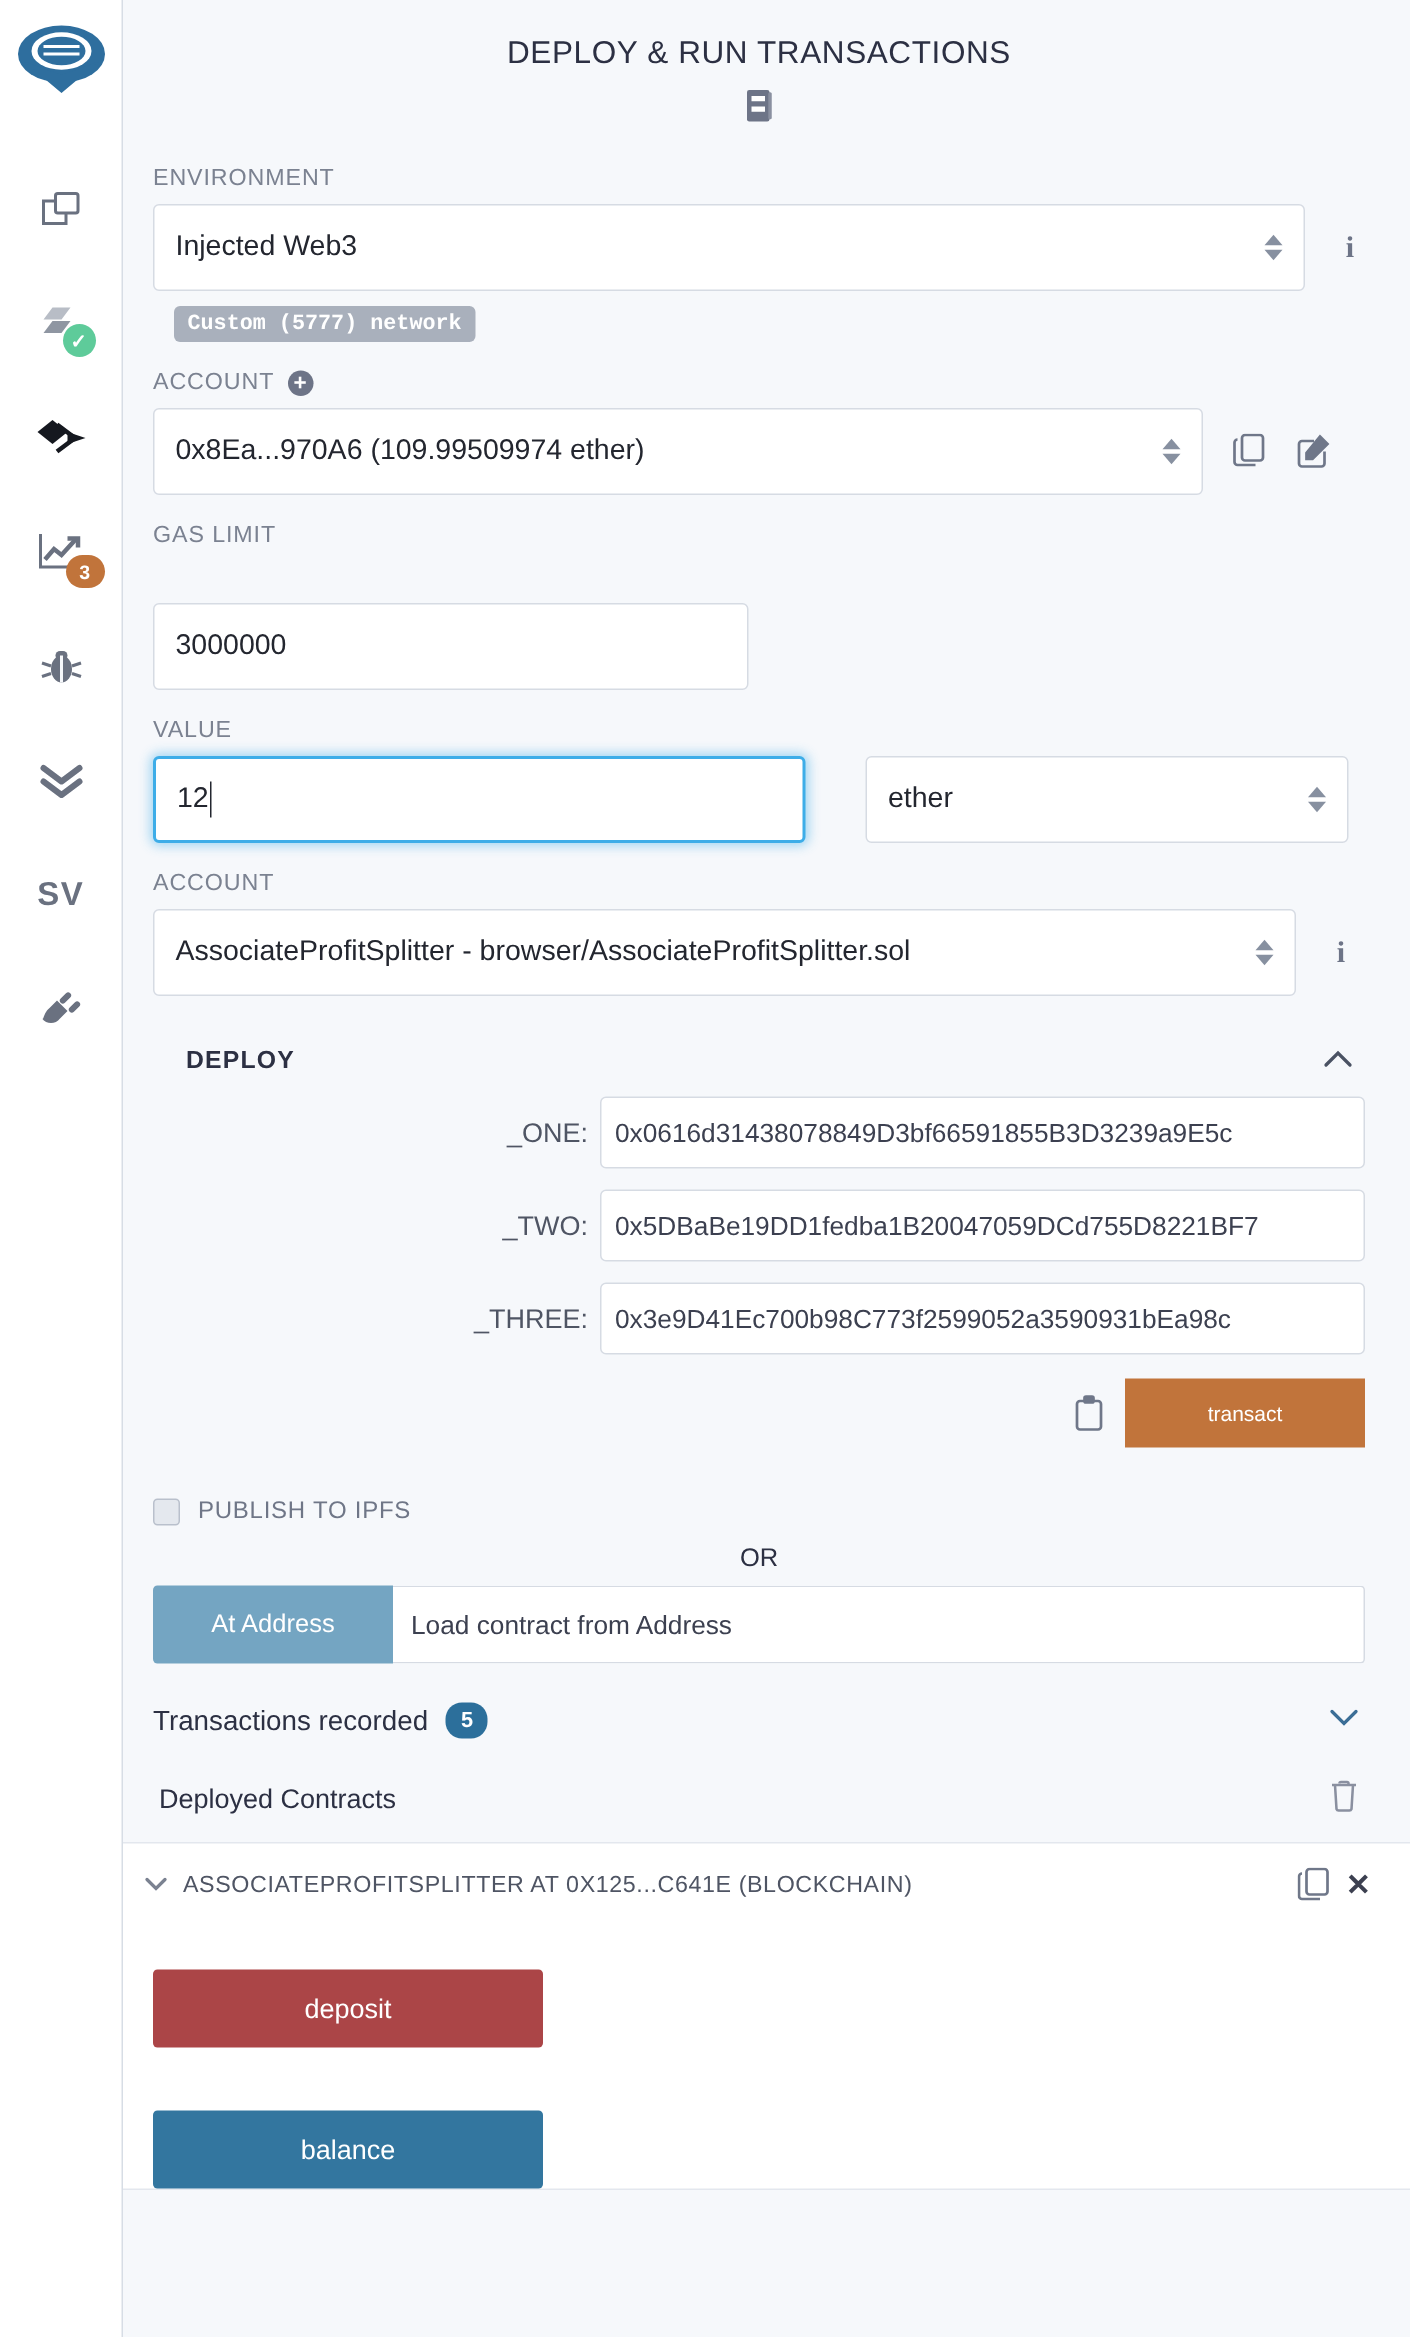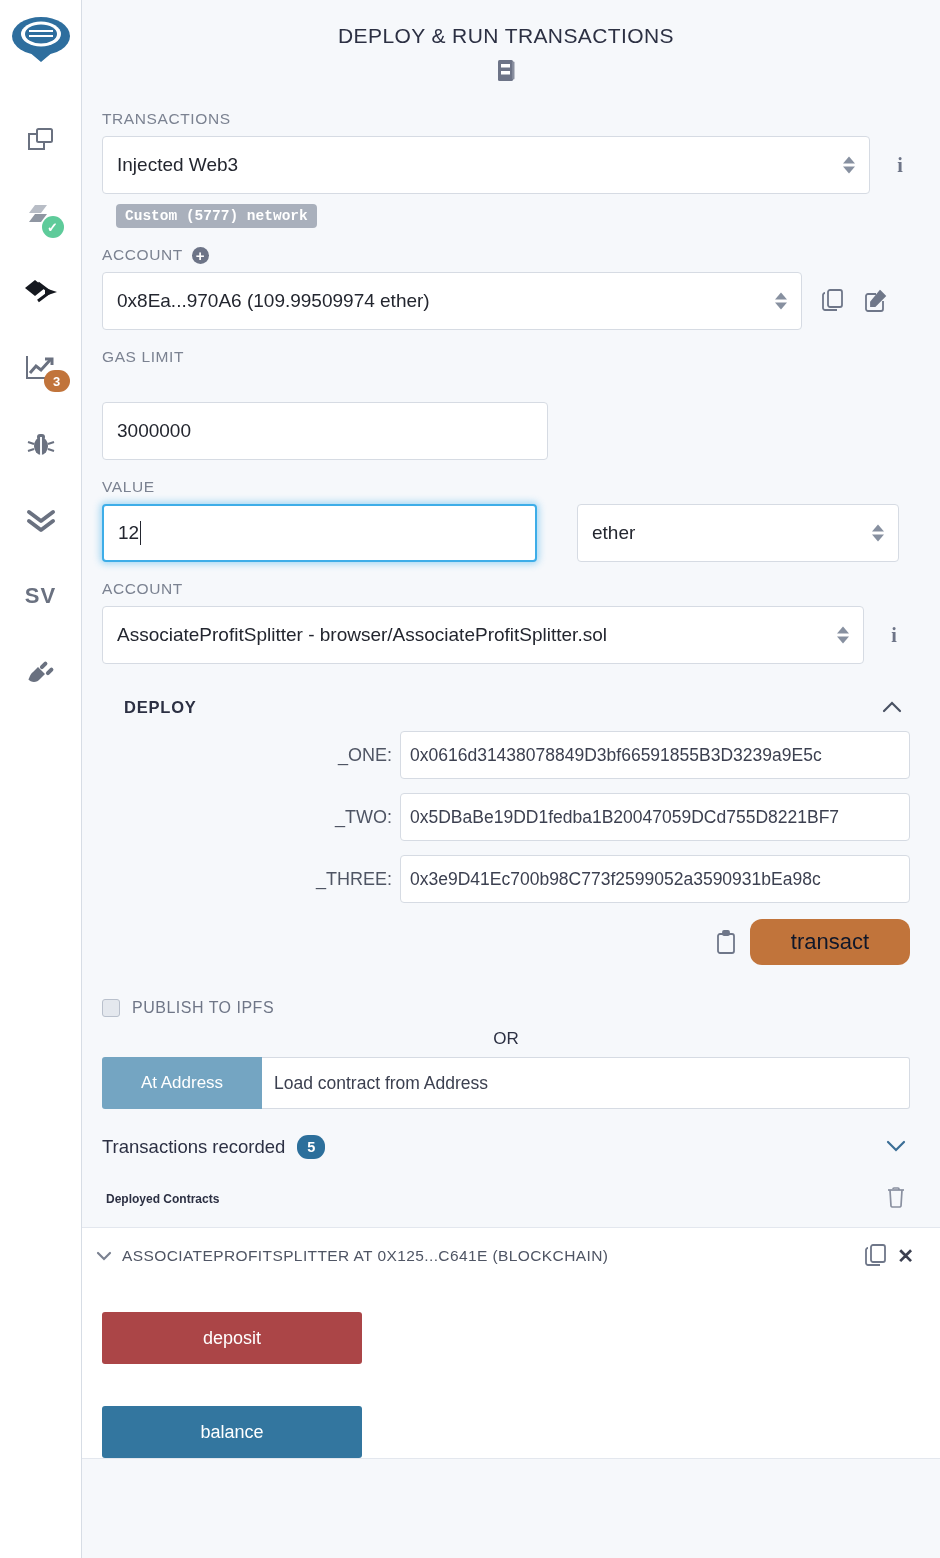--- a/index.html
+++ b/index.html
@@ -132,24 +132,24 @@
   .arg-input {
     width: 510px; height: 48px;
     background: #fff; border: 1px solid #d6dbe3; border-radius: 4px;
     display: flex; align-items: center; padding: 0 9px;
     font-size: 17.5px; color: #3c4050;
     white-space: nowrap; overflow: hidden;
   }
 
   .transact-row { display: flex; align-items: center; justify-content: flex-end; gap: 14px; margin-top: 16px; }
   .btn-transact {
-    background: #c1743b; color: #0f172a;
-    border: none; border-radius: 12px;
+    background: #c1743b; color: #ffffff;
+    border: none; border-radius: 0;
     width: 160px; height: 46px;
-    font-size: 22px; font-family: "Liberation Sans", sans-serif;
+    font-size: 14px; font-family: "Liberation Sans", sans-serif;
     cursor: pointer;
   }
 
   .ipfs-row { display: flex; align-items: center; gap: 12px; margin-top: 34px; }
   .cbox { width: 18px; height: 18px; border: 1px solid #b9c0cc; border-radius: 3px; background: #e4e8ee; }
   .ipfs-label { font-size: 16px; color: #6f7687; letter-spacing: 0.5px; }
 
   .or { text-align: center; font-size: 17px; color: #2c3043; margin: 12px 0 8px 0; }
 
   .ataddr-row { display: flex; align-items: stretch; height: 52px; }
@@ -177,21 +177,21 @@
     background: #2c6f9b; color: #fff; border-radius: 11px;
     min-width: 28px; height: 24px; padding: 0 8px;
     display: flex; align-items: center; justify-content: center;
     font-size: 14.5px; font-weight: bold;
   }
 
   .depcontracts {
     display: flex; align-items: center; justify-content: space-between;
     margin-top: 26px; padding: 0 4px 0 4px;
   }
-  .depcontracts .t { font-size: 12px; color: #2c3043; font-weight: bold; }
+  .depcontracts .t { font-size: 18px; color: #2c3043; }
 
   .instance {
     margin: 14px -30px 0 -20px;
     background: #fff;
     border-top: 1px solid #e3e7ee;
     border-bottom: 1px solid #e3e7ee;
     padding: 0 26px 0 14px;
   }
   .instance-head {
     display: flex; align-items: center; gap: 10px;
@@ -306,21 +306,21 @@
         <svg width="17" height="22" viewBox="0 0 17 22" fill="#6d7487">
           <rect x="0" y="0" width="15" height="21" rx="1.5"></rect>
           <rect x="3" y="4" width="9" height="3.5" fill="#ffffff"></rect>
           <rect x="3" y="11" width="9" height="3.5" fill="#ffffff"></rect>
           <rect x="14.2" y="1.5" width="2.3" height="18" rx="1" fill="#8a90a0"></rect>
         </svg>
       </span>
     </div>
 
     <div class="field-label">
-      <span>TRANSACTIONS</span>
+      <span>ENVIRONMENT</span>
     </div>
     <div class="row">
       <div class="ctrl" style="flex:1 1 auto;">
         <span>Injected Web3</span>
         <span class="spinner">
             <i class="up"></i>
             <i class="dn"></i>
           </span>
       </div>
       <span class="info-i">i</span>
@@ -349,21 +349,21 @@
         <svg width="24" height="24" viewBox="0 0 24 24" fill="none" stroke="#6f7789" stroke-width="1.8">
           <path d="M19 12 L19 20 A2 2 0 0 1 17 22 L4 22 A2 2 0 0 1 2 20 L2 7 A2 2 0 0 1 4 5 L12 5"></path>
           <path d="M16 2 L21 7 L11 17 L7 17 L7 13 Z" fill="#6f7789"></path>
         </svg>
       </span>
     </div>
 
     <div class="field-label tight">
       <span>GAS LIMIT</span>
     </div>
-    <div class="ctrl" style="width:446px;margin-top:36px;">
+    <div class="ctrl" style="width:397px;margin-top:36px;">
       <span>3000000</span>
     </div>
 
     <div class="field-label tight">
       <span>VALUE</span>
     </div>
     <div class="row">
       <div class="ctrl focused" style="width:435px;">
         <span>12</span>
           <span style="border-left:1.5px solid #23262f;height:24px;margin-left:1px;"></span>

